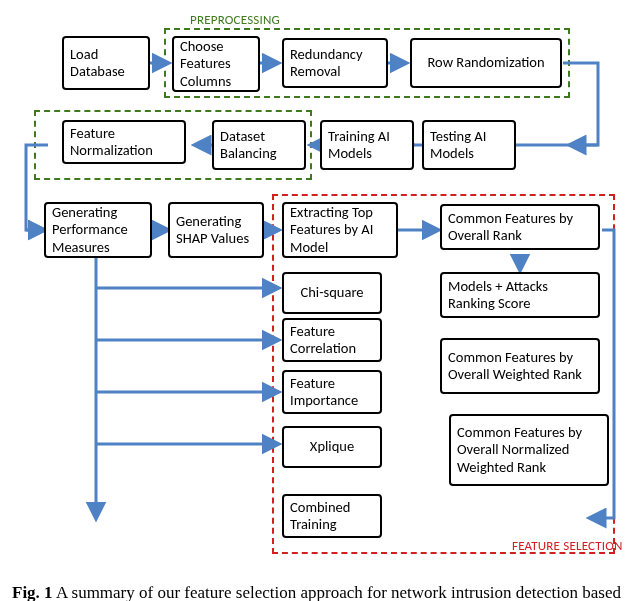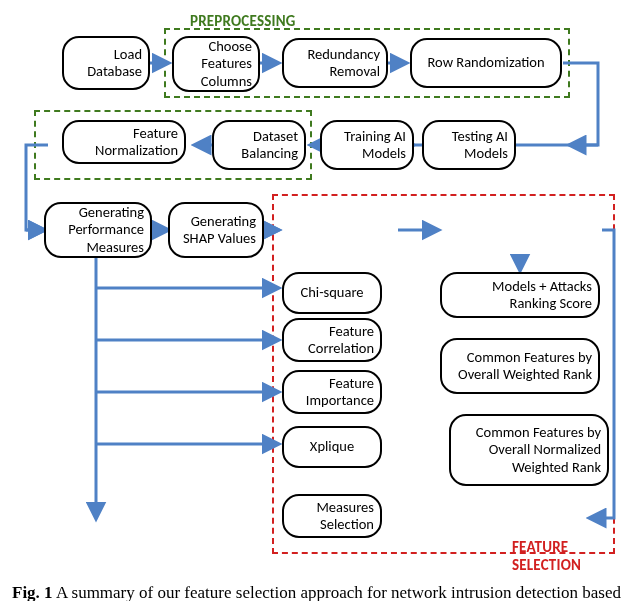--- a/index.html
+++ b/index.html
@@ -14,42 +14,41 @@
   }
   .canvas {
     position: relative;
     width: 640px;
     height: 570px;
   }
   .box {
     position: absolute;
     background: #fff;
     border: 2px solid #000;
-    border-radius: 17px;
+    border-radius: 4px;
     padding: 19px 6px;
-    text-align: right;
+    text-align: left;
     display: flex;
     align-items: center;
     justify-content: center;
     line-height: 1.18;
     z-index: 3;
   }
   .dashed-group {
     position: absolute;
     border: 2.5px dashed;
     z-index: 1;
   }
   .green { border-color: #3f7a1f; }
   .red { border-color: #d22020; }
   .group-label {
     position: absolute;
-    font-size: 15px;
+    font-size: 13px;
     letter-spacing: 0.2px;
     z-index: 4;
-    font-weight: bold;
   }
   .green-text { color: #3f7a1f; }
   .red-text { color: #d22020; padding-left: 24px; }
   svg.arrows {
     position: absolute;
     left: 0; top: 0;
     width: 640px; height: 570px;
     z-index: 2;
     pointer-events: none;
   }
@@ -142,36 +141,42 @@
     <span>Testing AI Models</span>
   </div>
 
   <div class="box" style="left:44px;top:194px;width:108px;height:56px;">
     <span>Generating Performance Measures</span>
   </div>
   <div class="box" style="left:168px;top:194px;width:96px;height:56px;">
     <span>Generating SHAP Values</span>
   </div>
 
+  <div class="box" style="left:282px;top:194px;width:116px;height:56px;">
+    <span>Extracting Top Features by AI Model</span>
+  </div>
   <div class="box" style="left:282px;top:264px;width:100px;height:32px;">
     <span>Chi-square</span>
   </div>
   <div class="box" style="left:282px;top:310px;width:100px;height:44px;">
     <span>Feature Correlation</span>
   </div>
   <div class="box" style="left:282px;top:418px;width:100px;height:34px;">
     <span>Xplique</span>
   </div>
   <div class="box" style="left:282px;top:362px;width:100px;height:44px;">
     <span>Feature Importance</span>
   </div>
   <div class="box" style="left:282px;top:486px;width:100px;height:44px;">
-    <span>Measures Selection</span>
+    <span>Combined Training</span>
   </div>
 
+  <div class="box" style="left:440px;top:196px;width:160px;height:46px;">
+    <span>Common Features by Overall Rank</span>
+  </div>
   <div class="box" style="left:440px;top:264px;width:160px;height:46px;">
     <span>Models + Attacks Ranking Score</span>
   </div>
   <div class="box" style="left:440px;top:330px;width:160px;height:56px;">
     <span>Common Features by Overall Weighted Rank</span>
   </div>
   <div class="box" style="left:440px;top:406px;width:160px;height:72px;margin-left:9px;">
     <span>Common Features by Overall Normalized Weighted Rank</span>
   </div>
 

